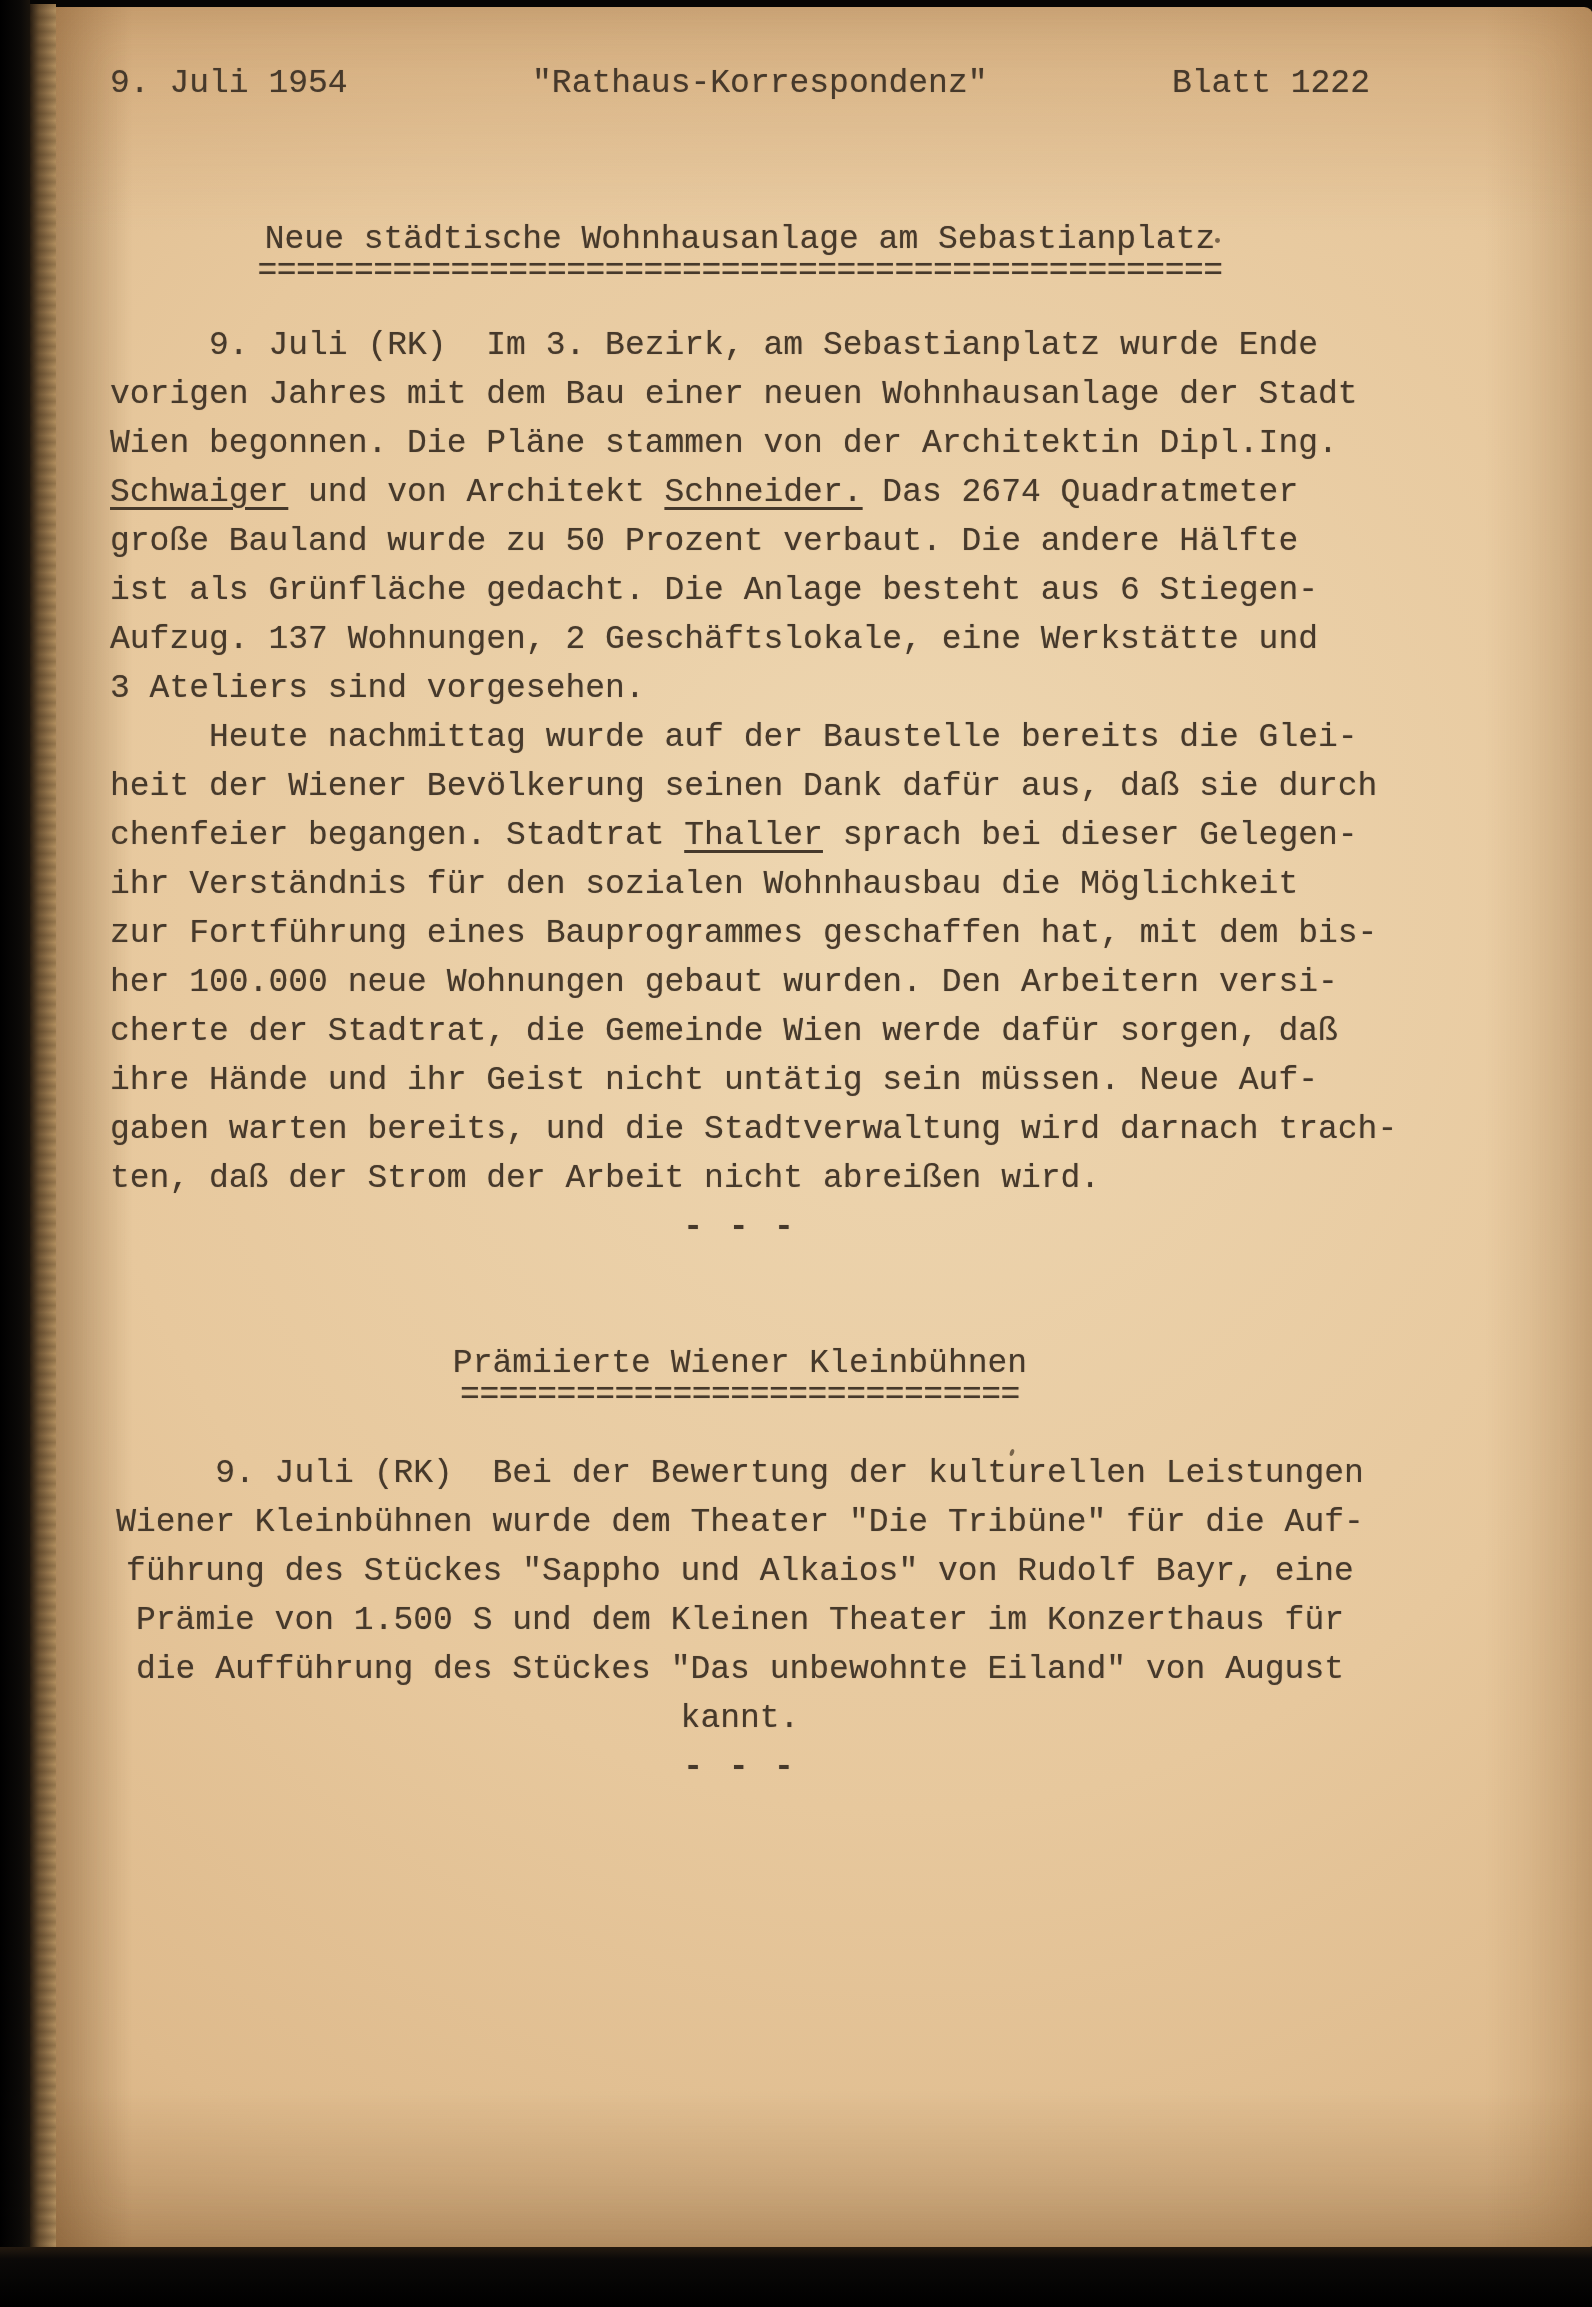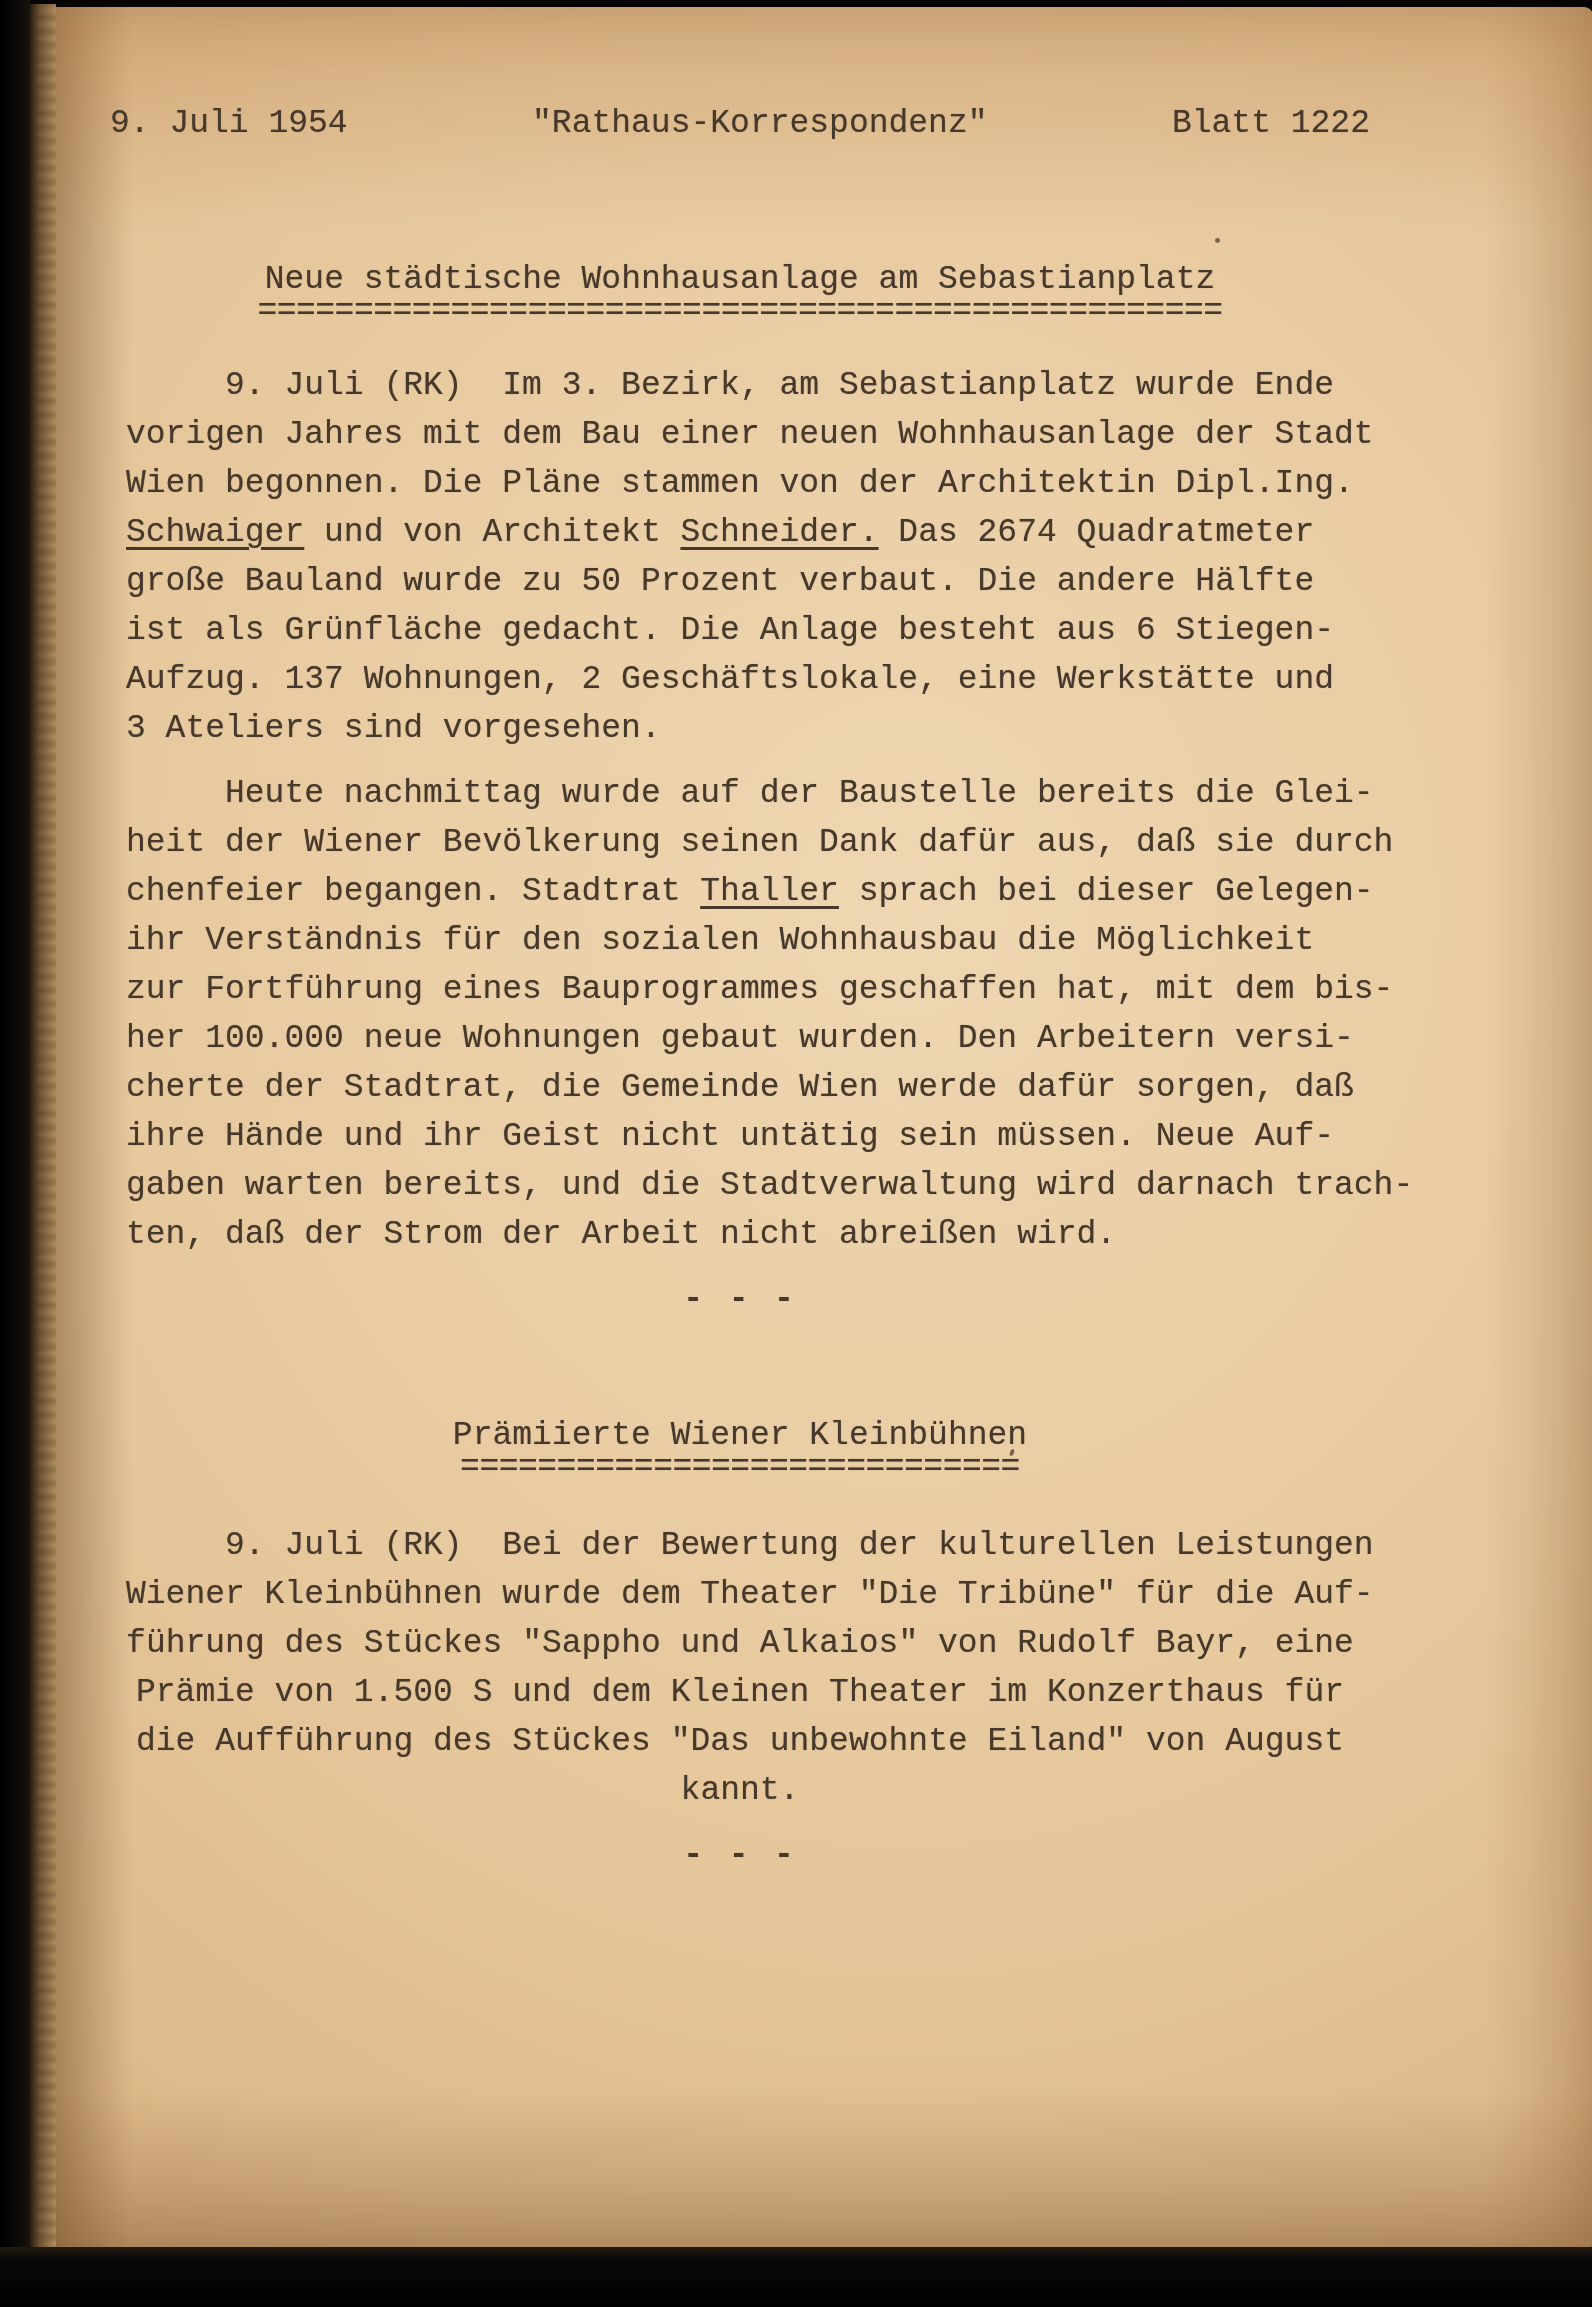--- a/index.html
+++ b/index.html
@@ -61,36 +61,36 @@
     position: absolute;
     top: 0; left: 54px;
     width: 1260px;
     color: #46392b;
     font-size: 33px;
     line-height: 49px;
     text-shadow: 0 0 1px rgba(70,56,40,0.45);
   }
 
   .header-row {
-    margin-top: 92px;
+    margin-top: 52px;
     height: 40px;
     display: flex;
     justify-content: space-between;
     align-items: flex-start;
     white-space: pre;
   }
 
   .article .heading-block { margin-top: 123px; text-align: center; }
   .article-2 .heading-block { margin-top: 94px; }
   .heading-line { line-height: 35px; white-space: pre; }
   .heading-underline { line-height: 30px; white-space: pre; letter-spacing: -0.5px; }
 
   .heading-block + .para { margin-top: 34px; }
   .article-2 .heading-block + .para { margin-top: 38px; text-align: center; }
-  .para { margin: 16px; }
+  .para { margin: 0; }
   .line { white-space: pre; }
 
   .u {
     text-decoration: underline;
     text-decoration-thickness: 2.5px;
     text-underline-offset: 5.9px;
   }
 
   .separator {
     text-align: center;

